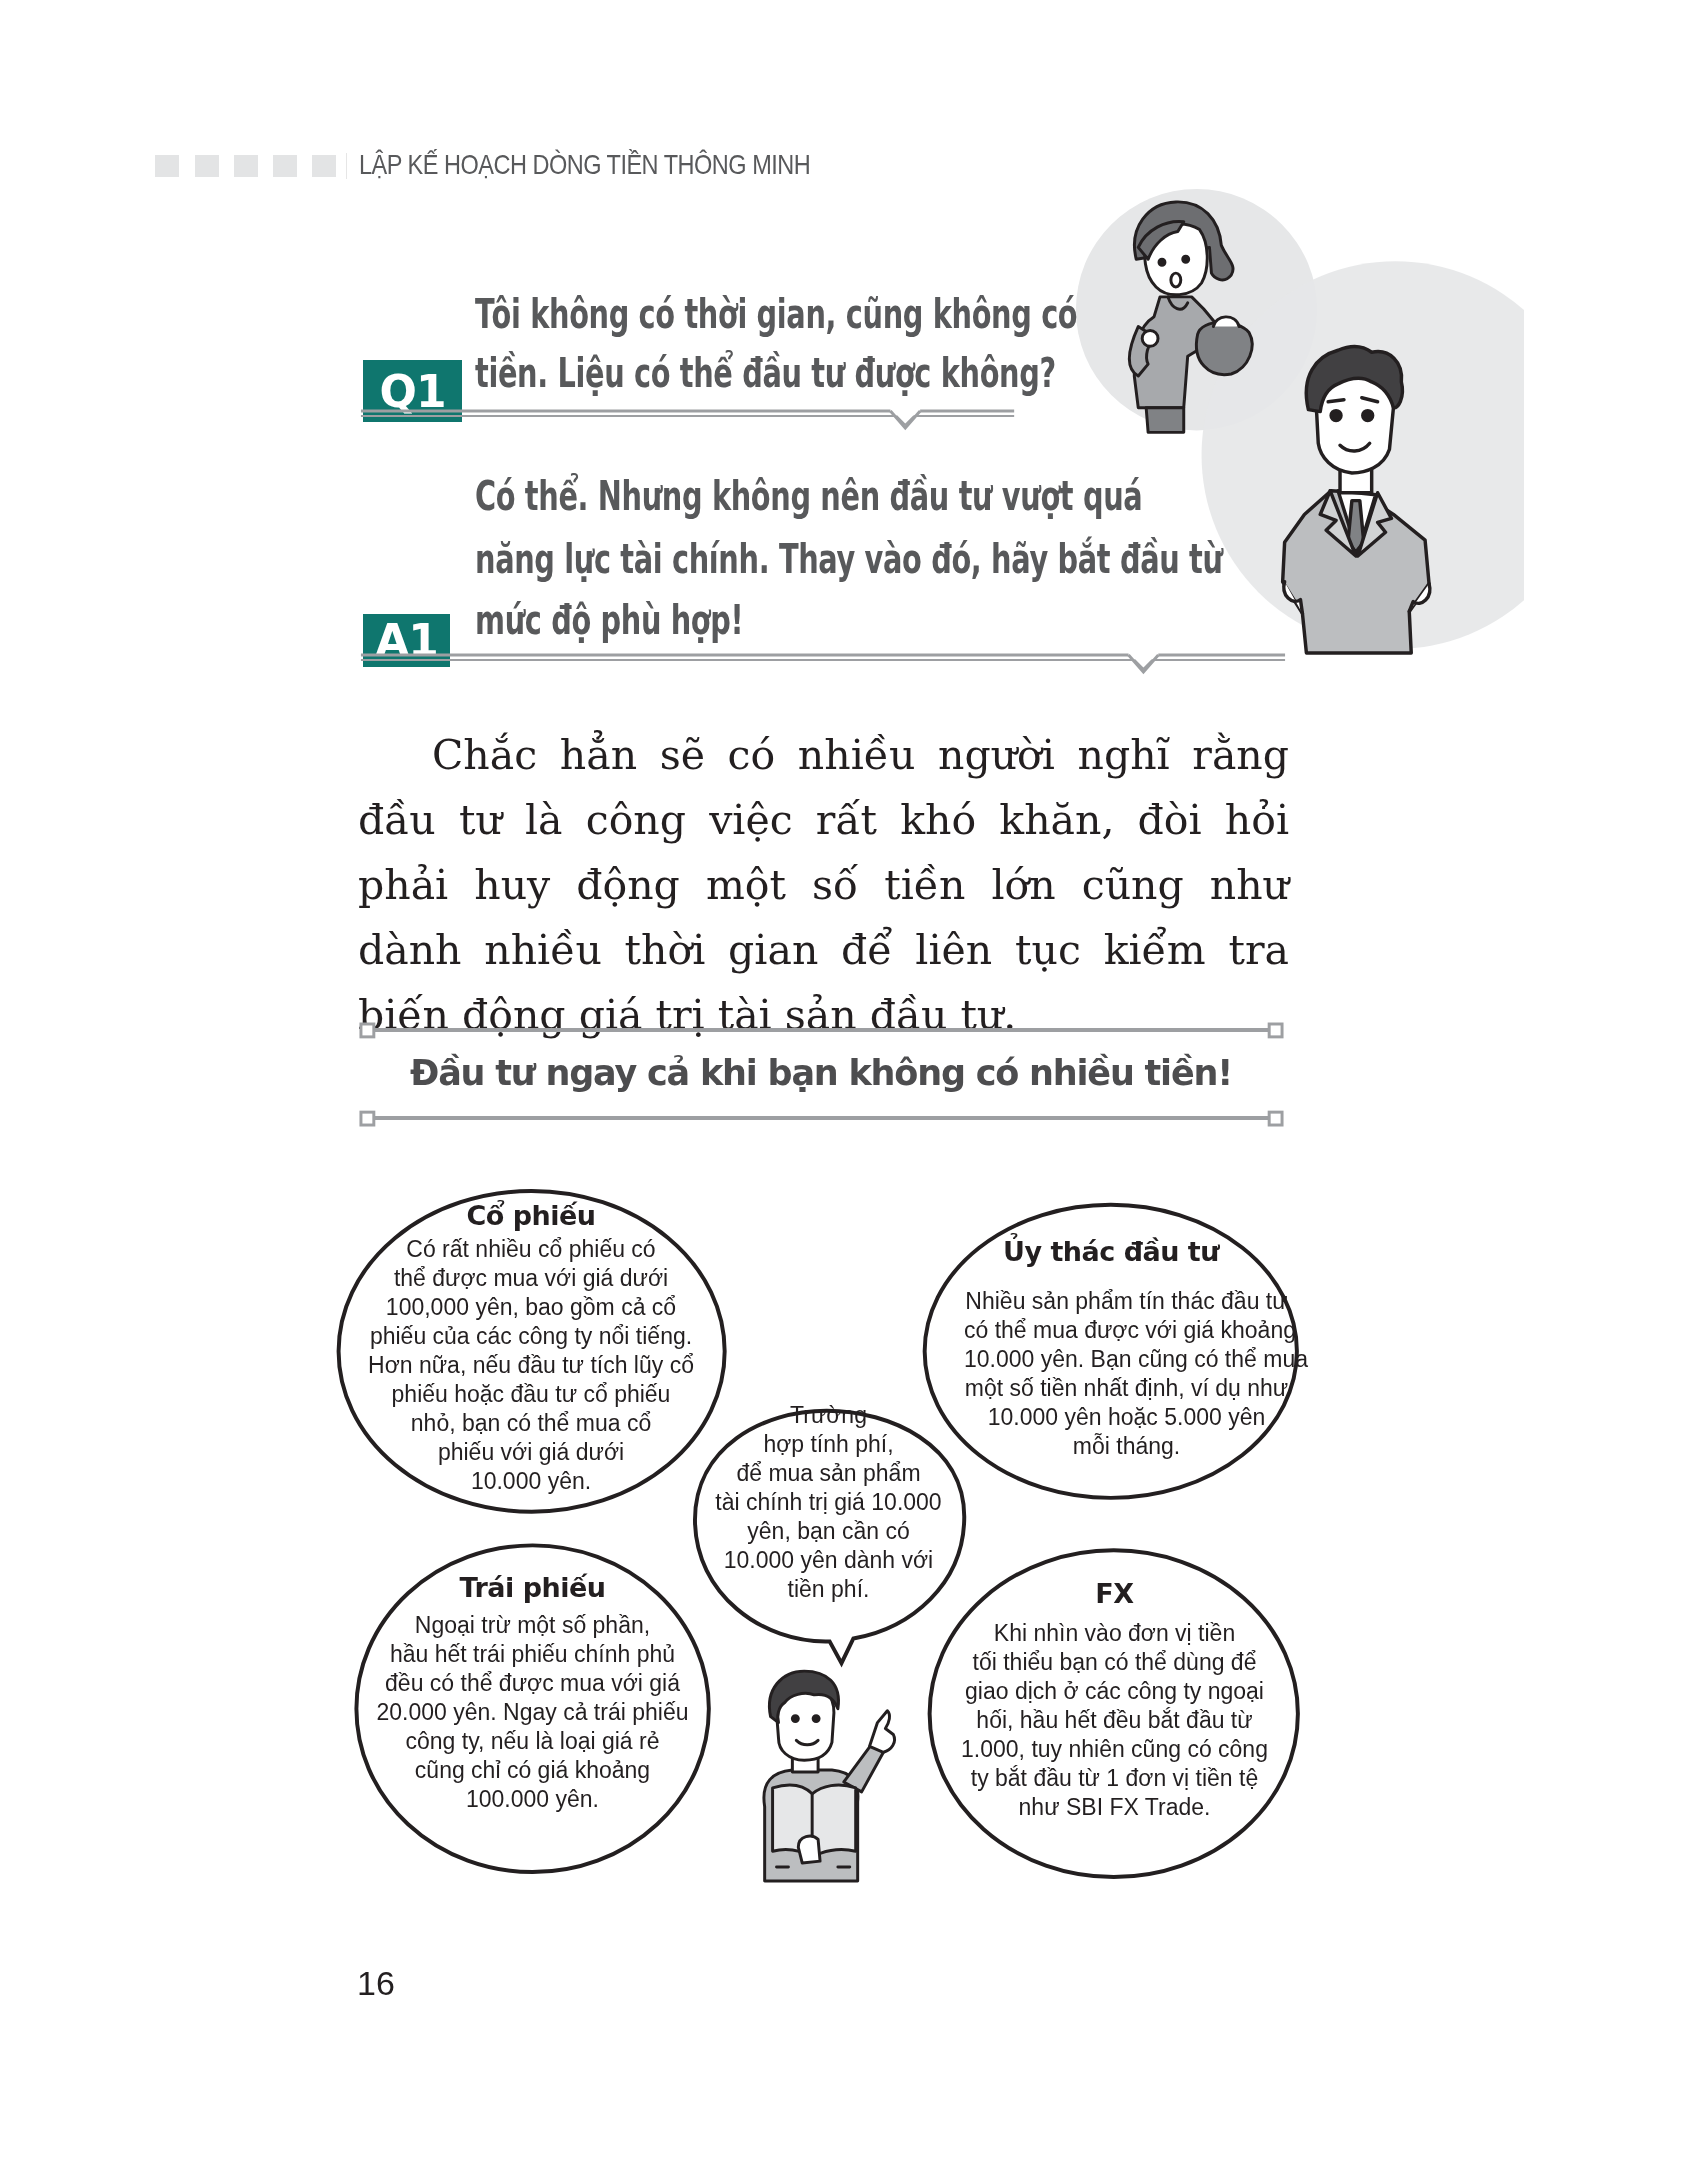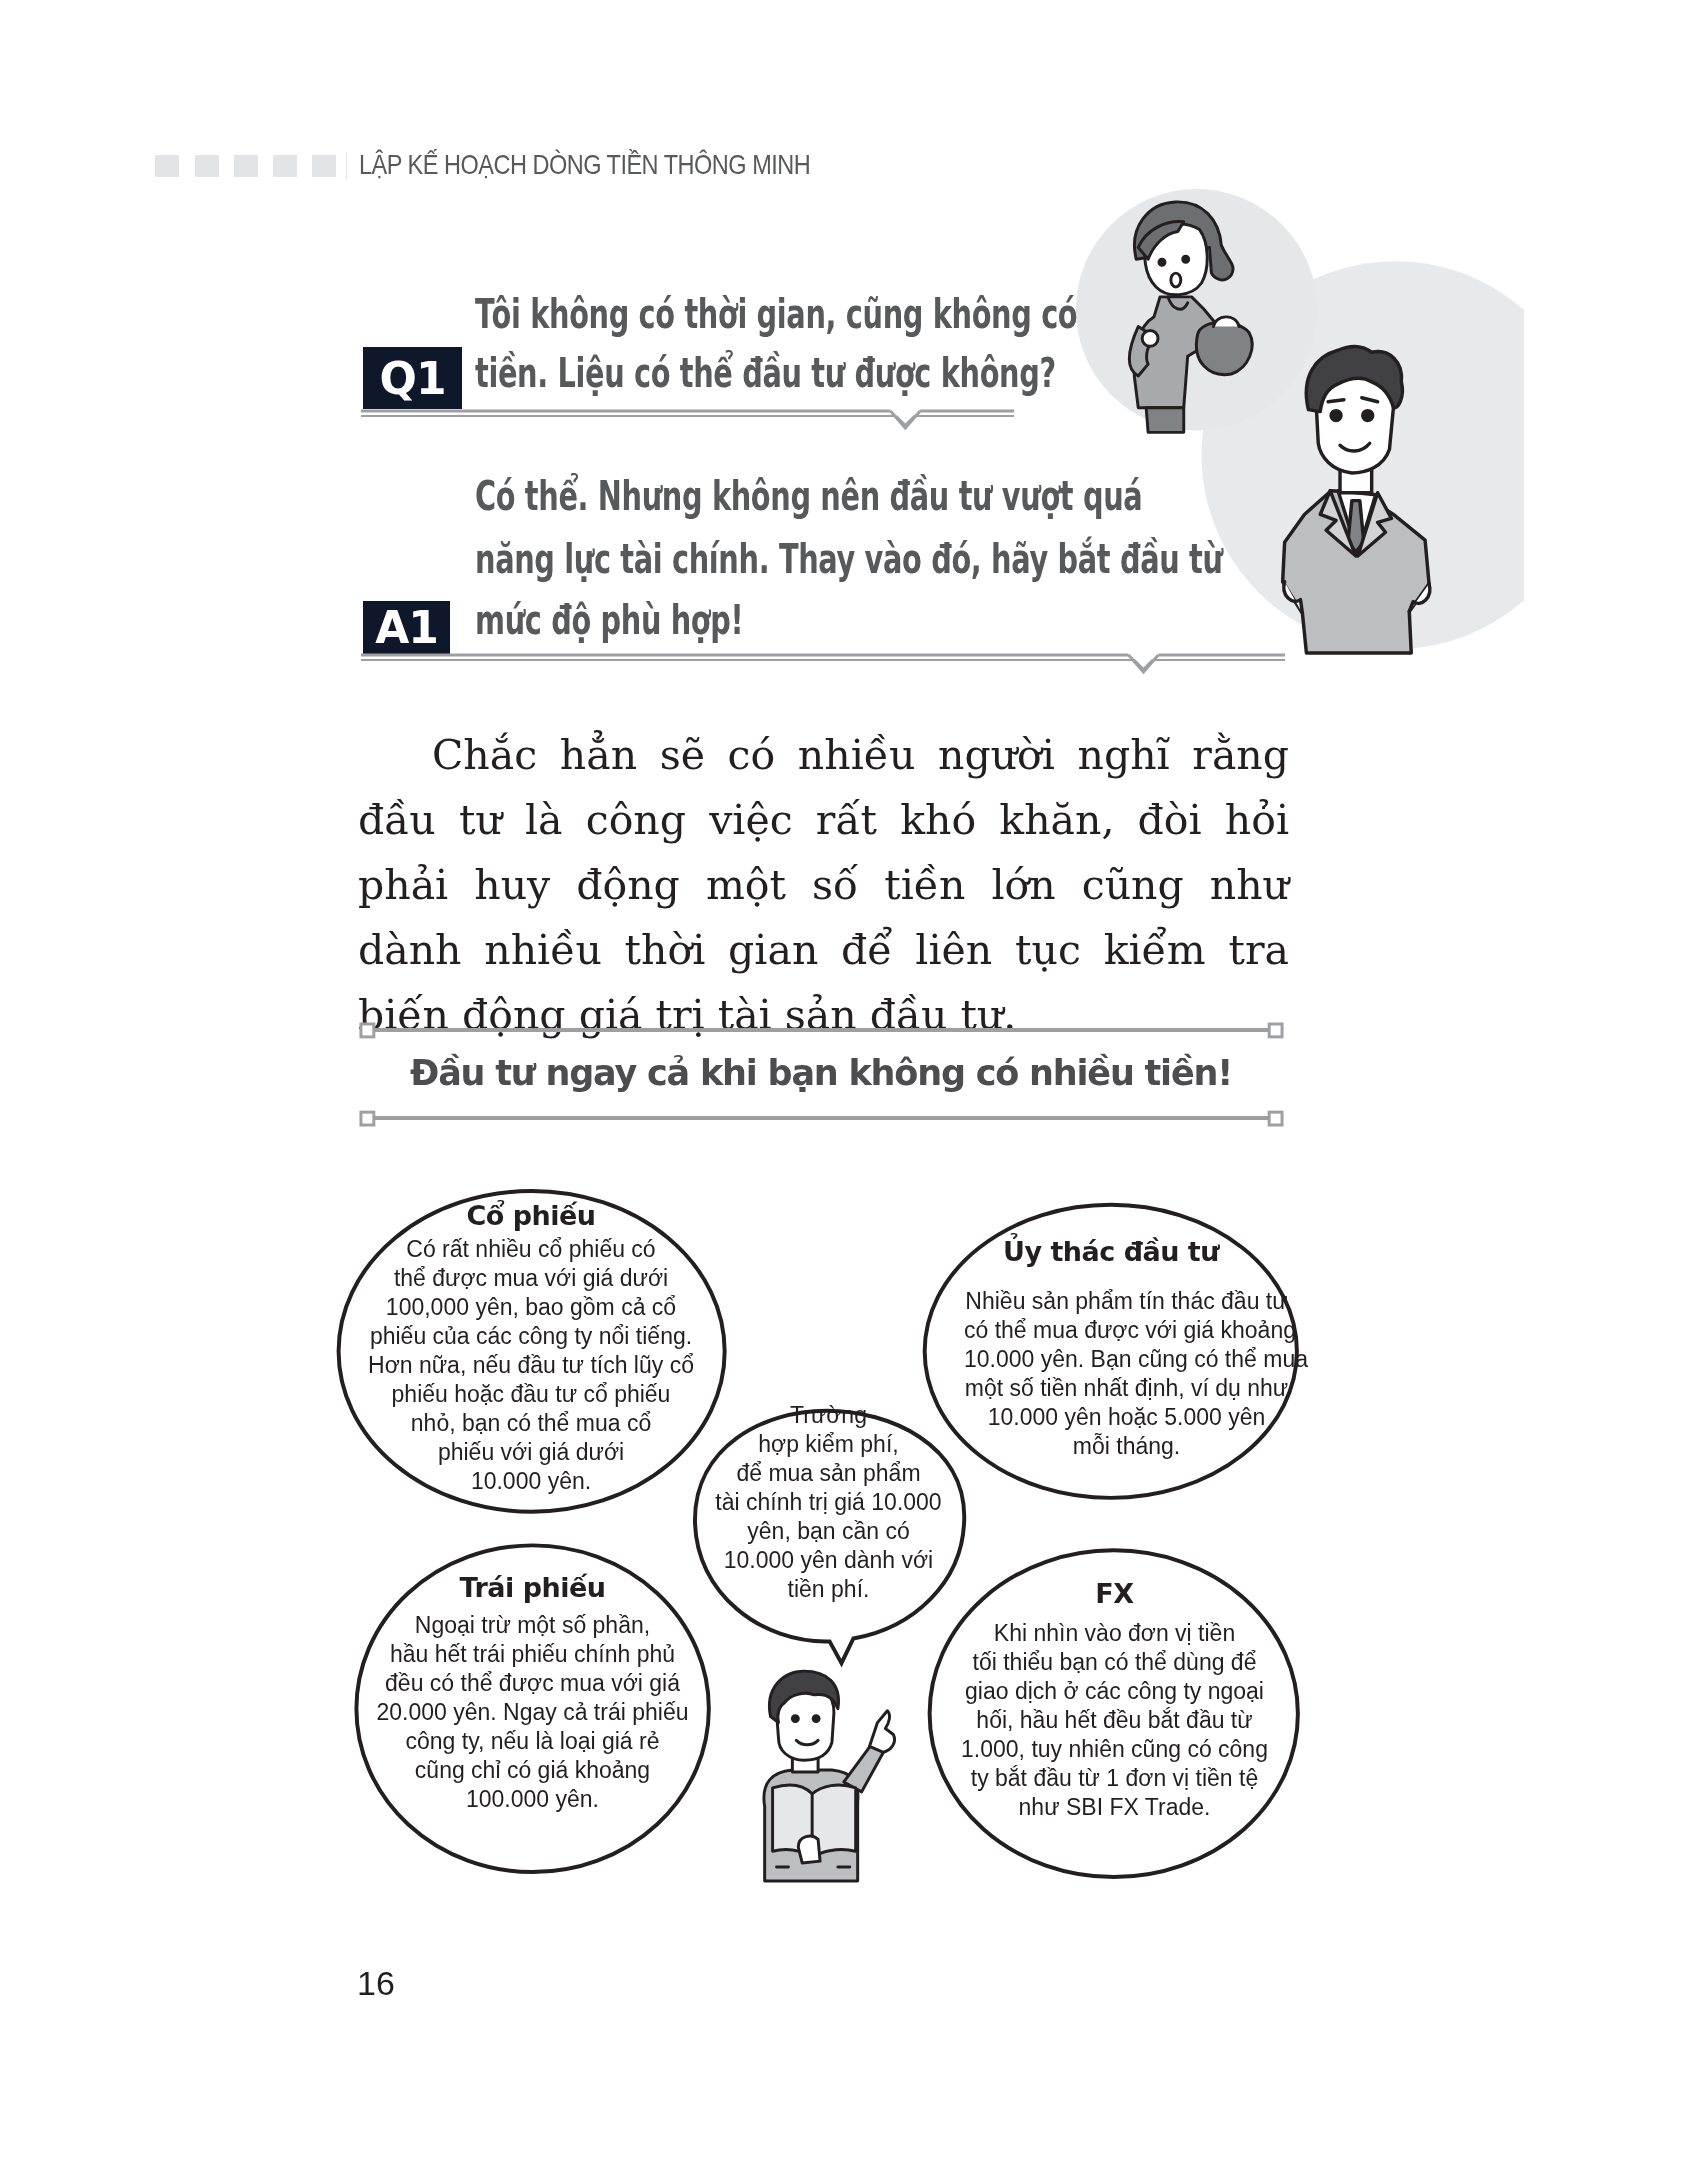--- a/index.html
+++ b/index.html
@@ -5,21 +5,21 @@
   html, body { margin: 0; padding: 0; background: #ffffff; }
   body { width: 1683px; height: 2178px; position: relative; overflow: hidden; font-family: "Liberation Sans", sans-serif; color: #231f20; }
   .abs { position: absolute; }
 
   
   .hdr-square { position: absolute; top: 155px; width: 24px; height: 22px; background: #e3e4e5; }
   .hdr-sep { position: absolute; left: 346px; top: 153px; width: 1px; height: 26px; background: #e6e6e6; }
   .hdr-title { position: absolute; left: 359px; top: 149px; font-family: "Liberation Sans Narrow", "Liberation Sans", sans-serif; font-size: 28px; color: #58595b; letter-spacing: -0.6px; transform: scaleX(0.84); transform-origin: left center; white-space: nowrap; }
 
   
-  .qa-label { position: absolute; background: #0f172a; color: #ffffff; font-weight: bold; font-size: 44px; display: flex; align-items: center; justify-content: center; font-family: "DejaVu Sans", sans-serif; letter-spacing: -1px; }
+  .qa-label { position: absolute; background: #0f766e; color: #ffffff; font-weight: bold; font-size: 44px; display: flex; align-items: center; justify-content: center; font-family: "DejaVu Sans", sans-serif; letter-spacing: -1px; margin-top: 13px; }
   .qa-line { position: absolute; font-family: "DejaVu Sans", sans-serif; font-weight: bold; font-size: 40px; color: #58595b; white-space: nowrap; transform: scaleX(0.72); transform-origin: left center; letter-spacing: -0.5px; }
 
   
   .para { position: absolute; left: 358px; top: 723px; width: 931px; font-family: "DejaVu Serif", serif; font-size: 41px; line-height: 65px; color: #231f20; text-align: justify; text-indent: 74px; }
 
   
   .section-title { position: absolute; left: 363px; width: 916px; top: 1053px; text-align: center; font-family: "DejaVu Sans", sans-serif; font-weight: bold; font-size: 35px; color: #4d4d4f; letter-spacing: -1.2px; white-space: nowrap; }
 
   
   .bubble-text { position: absolute; text-align: center; font-family: "Liberation Sans", sans-serif; color: #231f20; }
@@ -172,21 +172,21 @@
     <span>10.000 yên. Bạn cũng có thể mua</span>
     <span>một số tiền nhất định, ví dụ như</span>
     <span>10.000 yên hoặc 5.000 yên</span>
     <span>mỗi tháng.</span>
   </div>
 </div>
 
 <div class="bubble-text" style="left:697px; top:1401px; width:263px;">
   <div class="bubble-body">
     <span>Trường</span>
-    <span>hợp kiểm phí,</span>
+    <span>hợp tính phí,</span>
     <span>để mua sản phẩm</span>
     <span>tài chính trị giá 10.000</span>
     <span>yên, bạn cần có</span>
     <span>10.000 yên dành với</span>
     <span>tiền phí.</span>
   </div>
 </div>
 
 <div class="bubble-text" style="left:364px; top:1572px; width:337px;">
   <div class="bubble-title">Trái phiếu</div>

